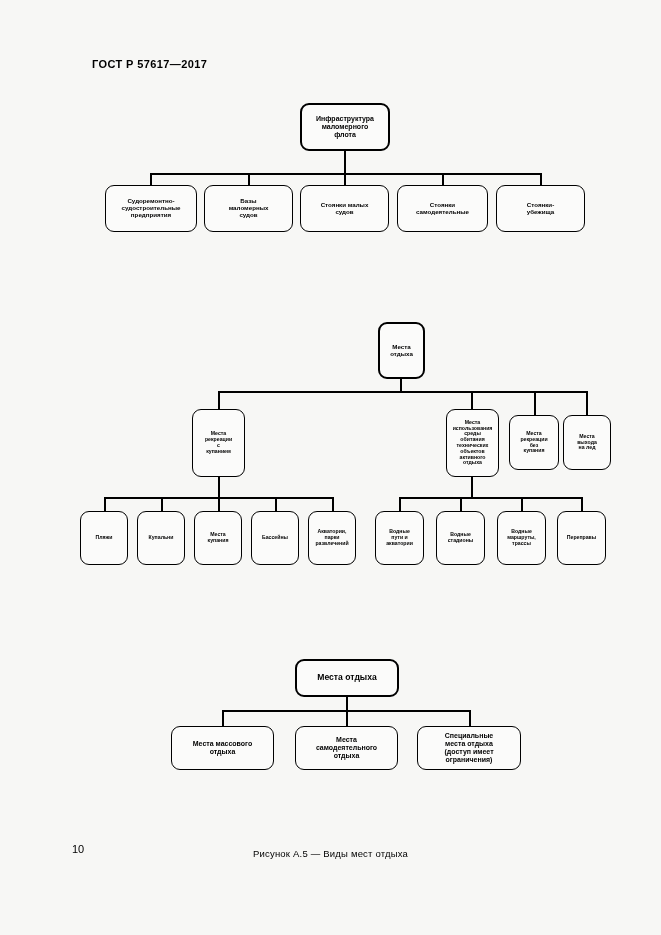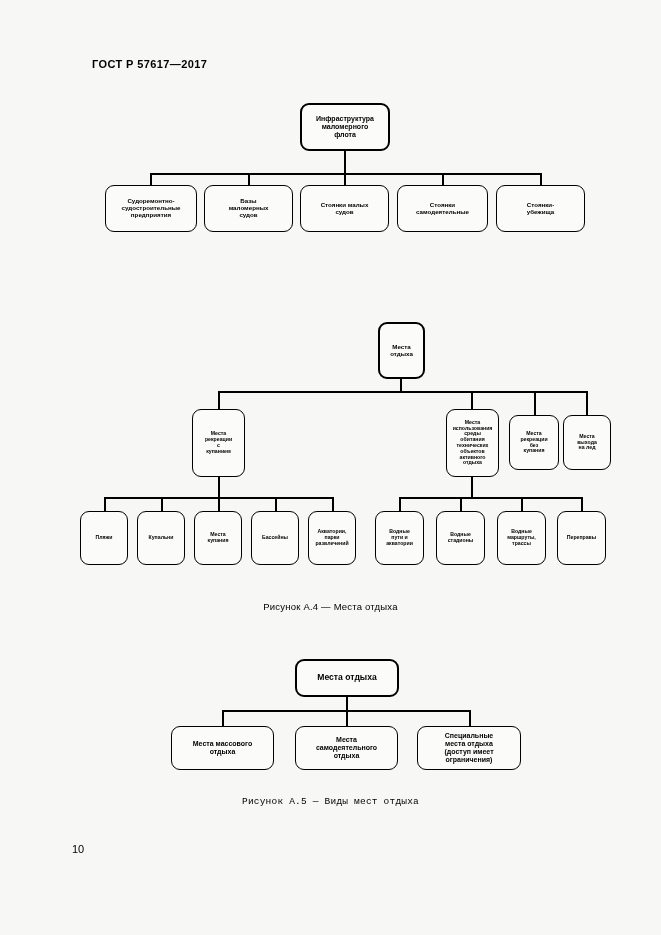--- a/index.html
+++ b/index.html
@@ -125,34 +125,33 @@
     <div class="line vline" style="left:460px;top:497px;height:14px;"></div>
     <div class="line vline" style="left:521px;top:497px;height:14px;"></div>
     <div class="line vline" style="left:581px;top:497px;height:14px;"></div>
 
     <div class="node n-xs" style="left:375px;top:511px;width:49px;height:54px;">Водные пути и акватории</div>
     <div class="node n-xs" style="left:436px;top:511px;width:49px;height:54px;">Водные стадионы</div>
     <div class="node n-xs" style="left:497px;top:511px;width:49px;height:54px;">Водные маршруты, трассы</div>
     <div class="node n-xs" style="left:557px;top:511px;width:49px;height:54px;">Переправы</div>
   </div>
 
-  <div class="caption" style="top:601px;">Рисунок А.4 — Места отдыха</div>
 
   <div class="diagram" style="left:0;top:0;width:661px;height:800px;">
 
     <div class="node root n-lg" style="left:295px;top:659px;width:104px;height:38px;">Места отдыха</div>
 
     <div class="line vline" style="left:346px;top:697px;height:15px;"></div>
     <div class="line hline" style="left:222px;top:710px;width:248px;"></div>
     <div class="line vline" style="left:222px;top:710px;height:16px;"></div>
     <div class="line vline" style="left:346px;top:710px;height:16px;"></div>
     <div class="line vline" style="left:469px;top:710px;height:16px;"></div>
 
     <div class="node n-md" style="left:171px;top:726px;width:103px;height:44px;">Места массового отдыха</div>
     <div class="node n-md" style="left:295px;top:726px;width:103px;height:44px;">Места самодеятельного отдыха</div>
     <div class="node n-md" style="left:417px;top:726px;width:104px;height:44px;">Специальные места отдыха (доступ имеет ограничения)</div>
   </div>
 
-  <div class="caption" style="top:796px;font-family:Liberation Mono, monospace;">Рисунок А.5 — Виды мест отдыха</div>
+  <div class="caption" style="top:848px;">Рисунок А.5 — Виды мест отдыха</div>
 
   <div class="page-number">10</div>
 
 </div>
 
 </body></html>

